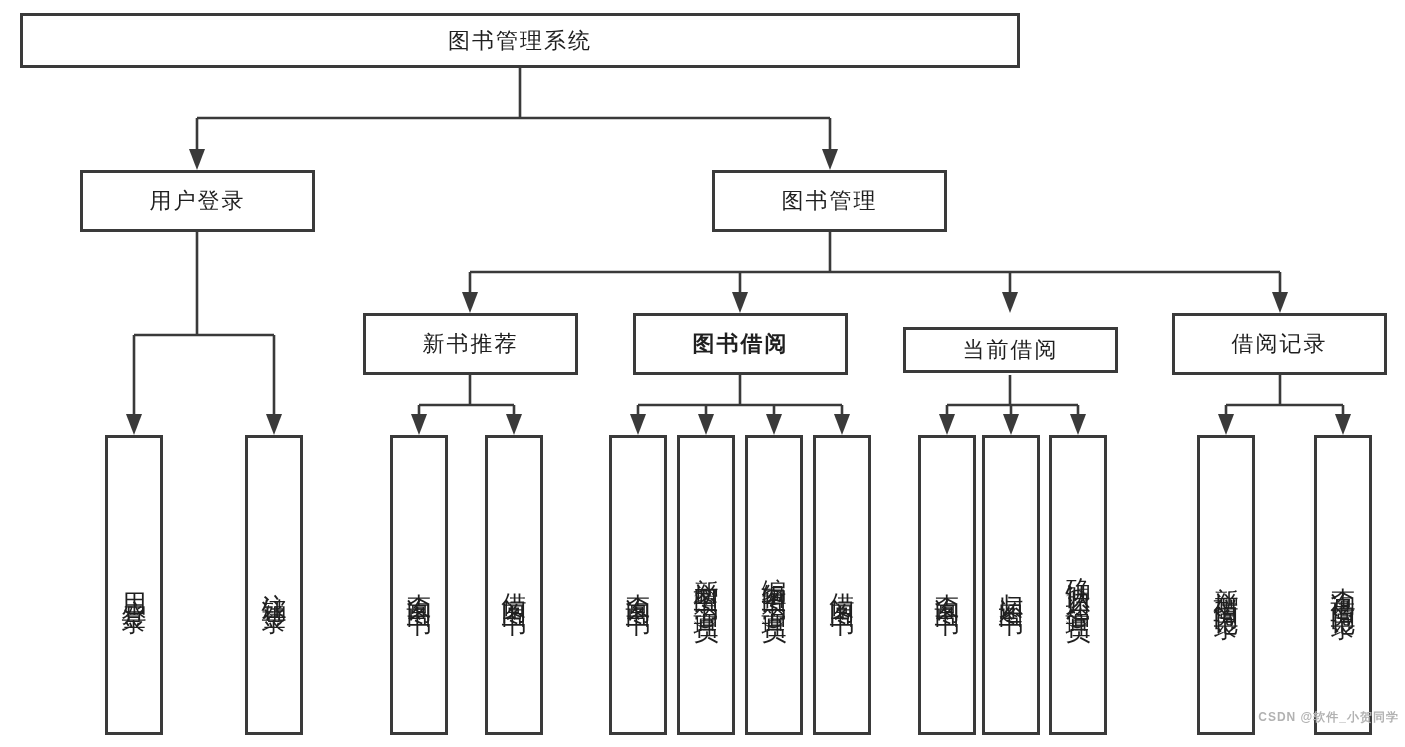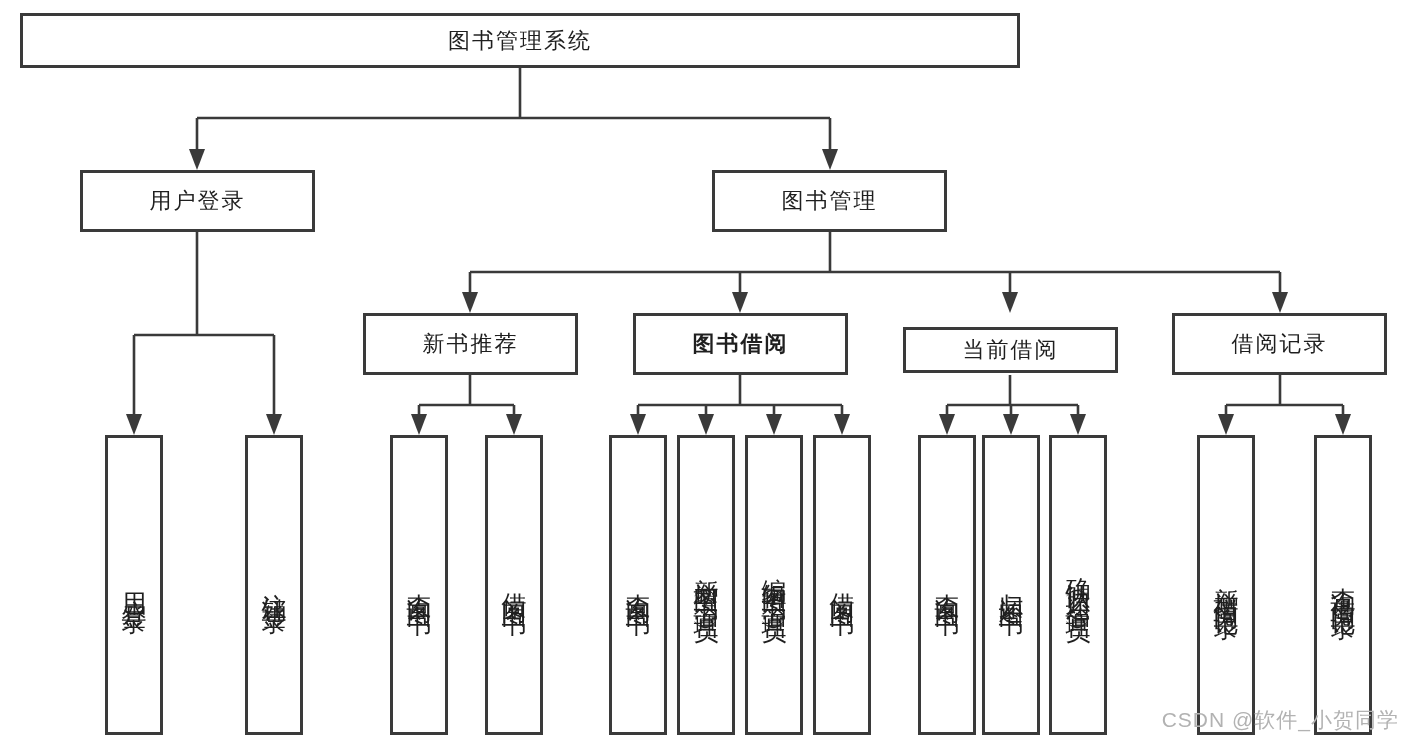--- a/index.html
+++ b/index.html
@@ -32,26 +32,27 @@
   .vnode span{
     writing-mode:vertical-rl;
     text-orientation:upright;
     font-size:25px;
     line-height:1;
     letter-spacing:6px;
     color:var(--text);
   }
   .watermark{
     position:absolute;
-    right:6px;bottom:13px;
-    font-size:21px;
+    right:6px;bottom:21px;
+    font-size:12px;
     letter-spacing:1px;
     color:var(--watermark);
     z-index:3;
     white-space:nowrap;
+    font-weight:bold;
   }
 </style>
 </head>
 <body>
 
 <div id="canvas">
 
   <svg id="wires" width="1405" height="747" viewBox="0 0 1405 747" aria-hidden="true">
 
     <g>

